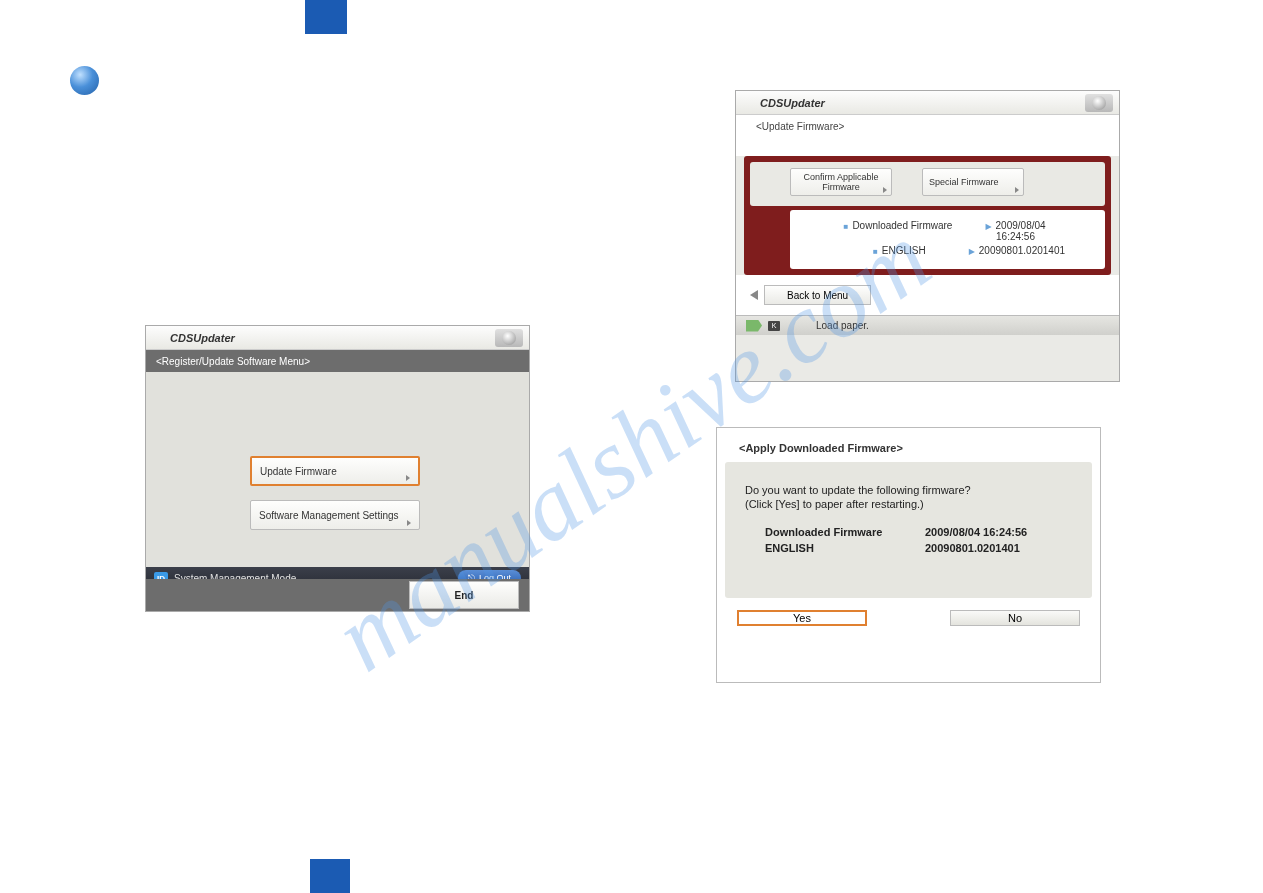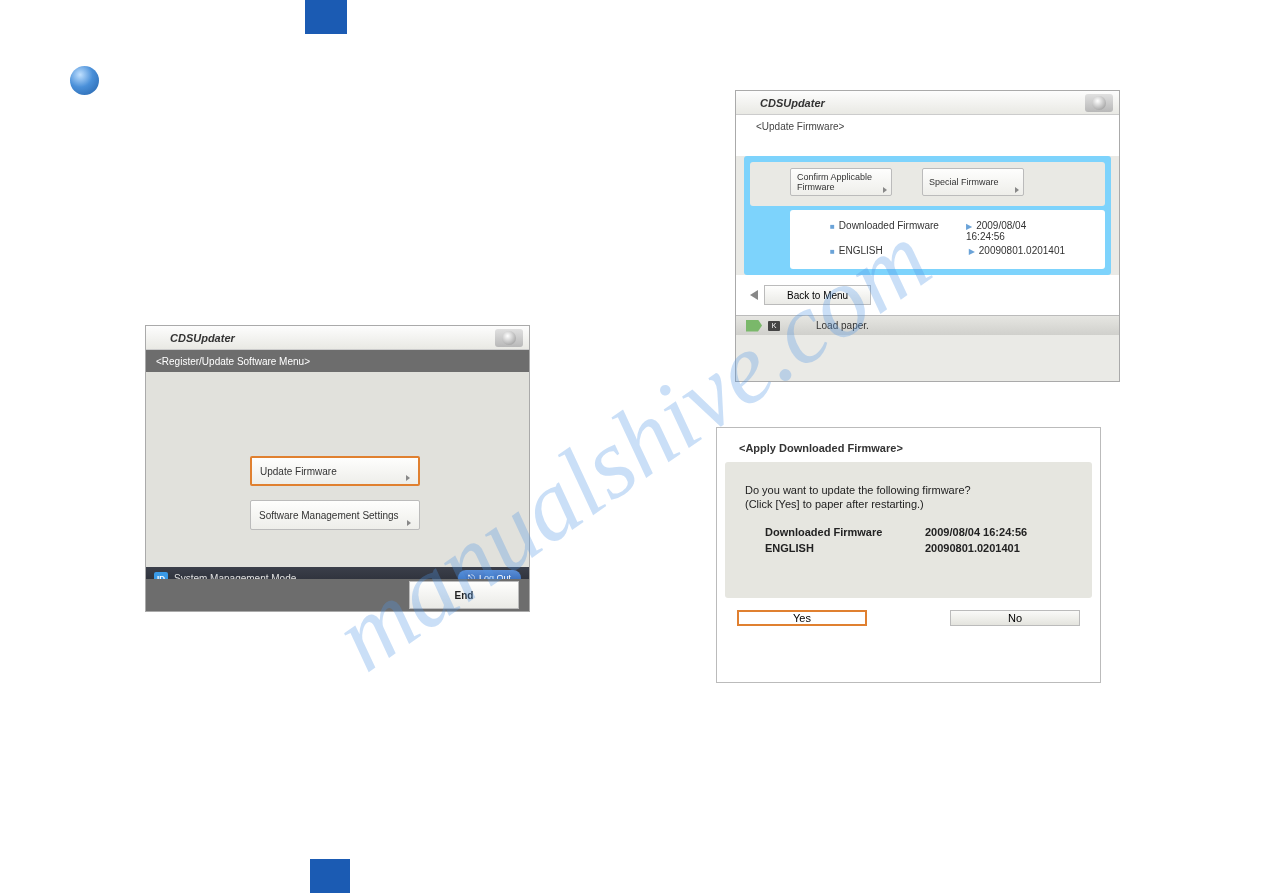--- a/index.html
+++ b/index.html
@@ -156,23 +156,24 @@
     background: #eaeae6;
     border: 1px solid #aaa;
   }
   .shot2 .crumb-sub {
     font-size: 10px; color: #444;
     padding: 6px 14px 24px 20px;
     background: #fff;
   }
   .shot2 .panel {
     margin: 0 8px;
-    background: #7dd3fc;
+    background: #7f1d1d;
     border-radius: 3px;
     padding: 6px;
+    text-align: center;
   }
   .panel-row1 {
     display: flex; gap: 30px; padding: 6px 40px 10px 40px;
     background: #e9e9e4;
     border-radius: 3px;
   }
   .s2-btn {
     width: 102px; height: 28px;
     background: linear-gradient(#fefefd, #eeeeea);
     border: 1px solid #bbb;

